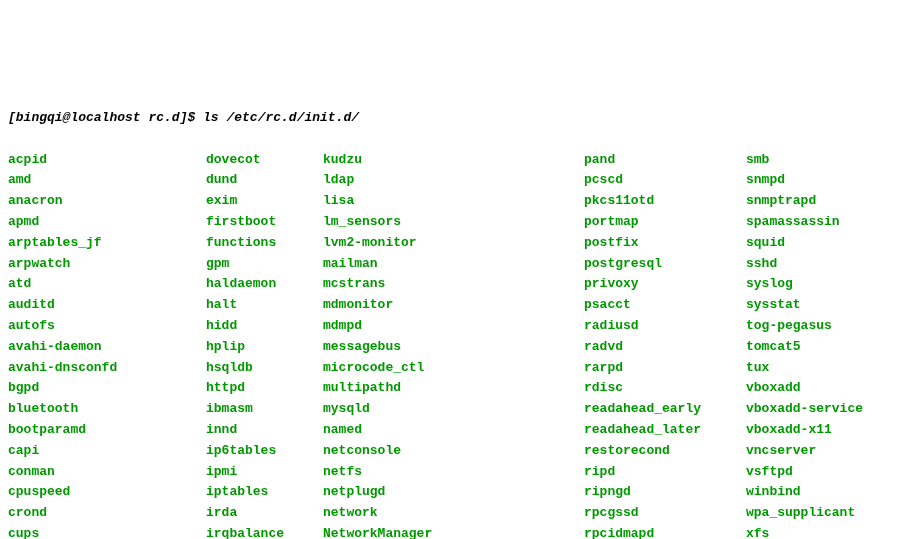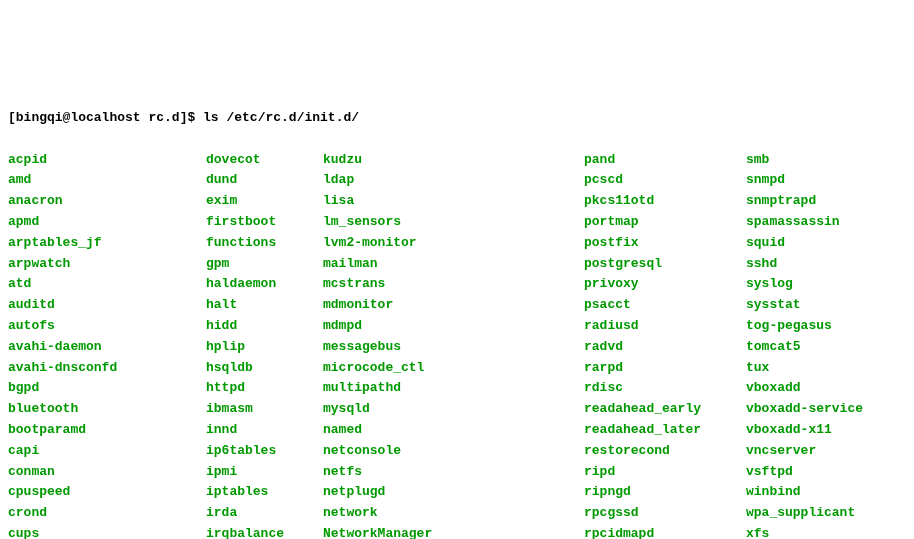--- a/index.html
+++ b/index.html
@@ -14,20 +14,21 @@
       color: #000000;
       padding: 4px 8px;
       white-space: pre;
       line-height: 1.6;
     }
     .terminal {
       font-weight: bold;
     }
     .prompt-line {
       color: #000000;
+      font-style: italic;
     }
     .listing {
       display: flex;
       gap: 0;
     }
     .col {
       display: flex;
       flex-direction: column;
     }
     .file {

